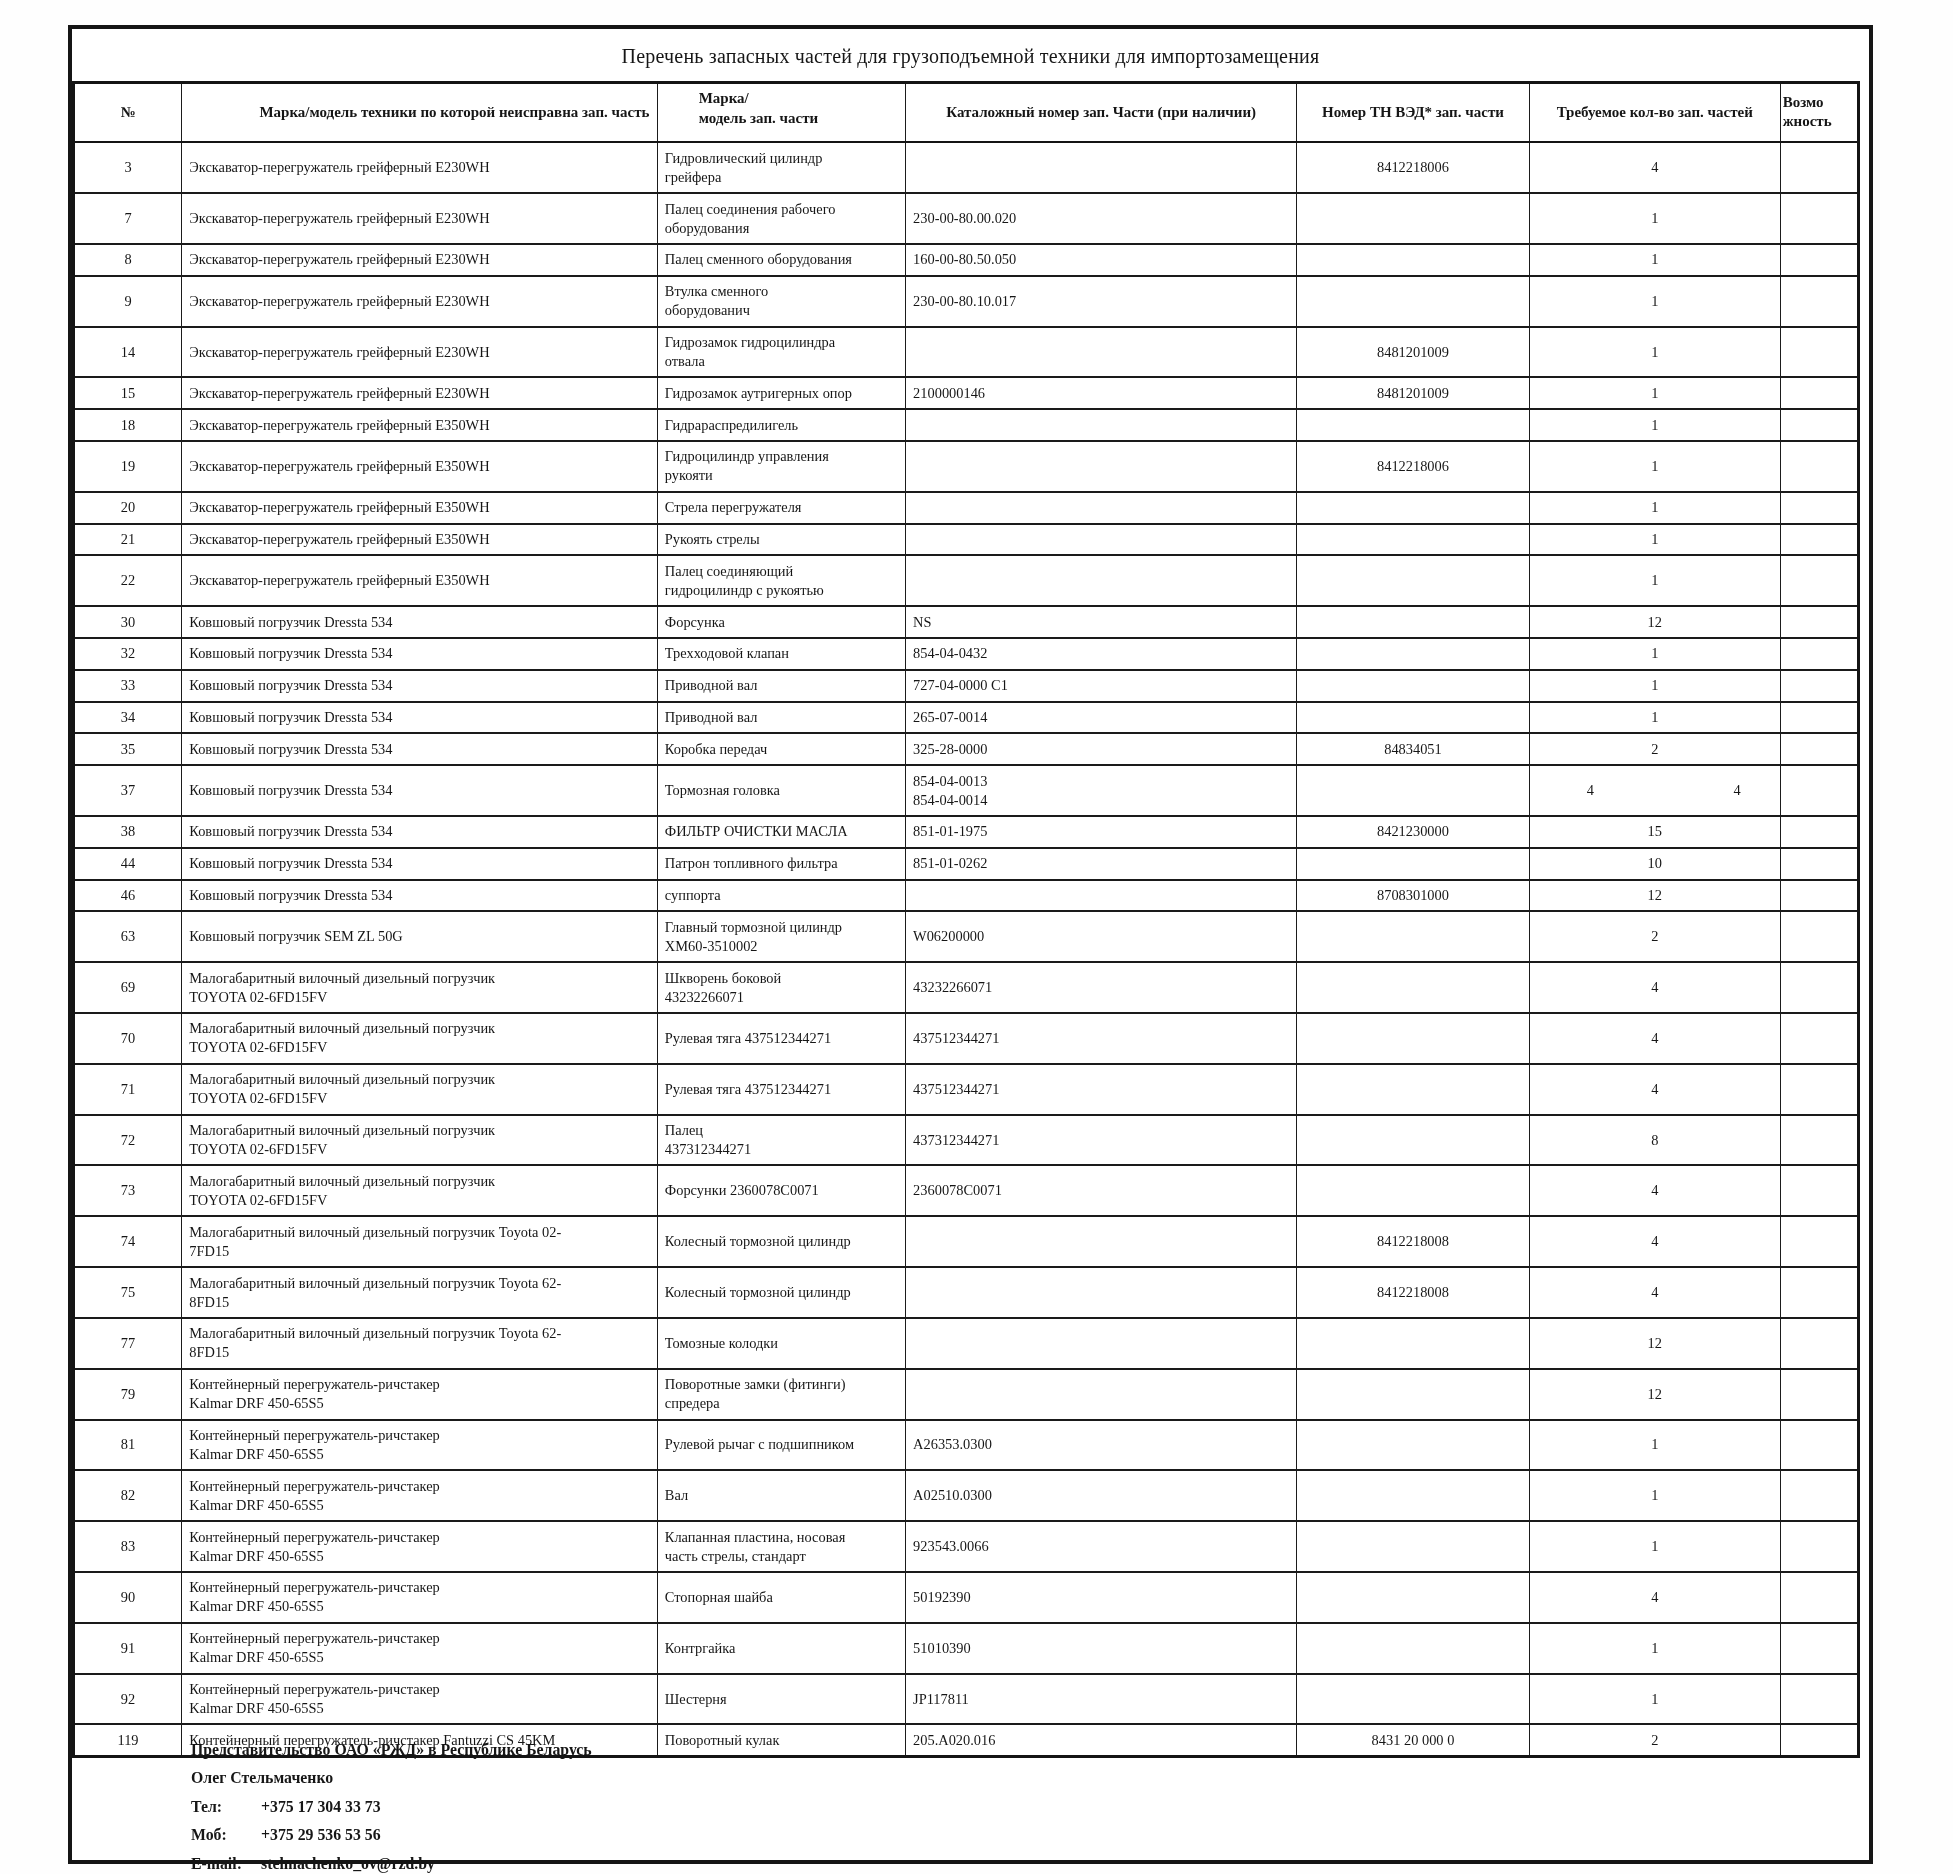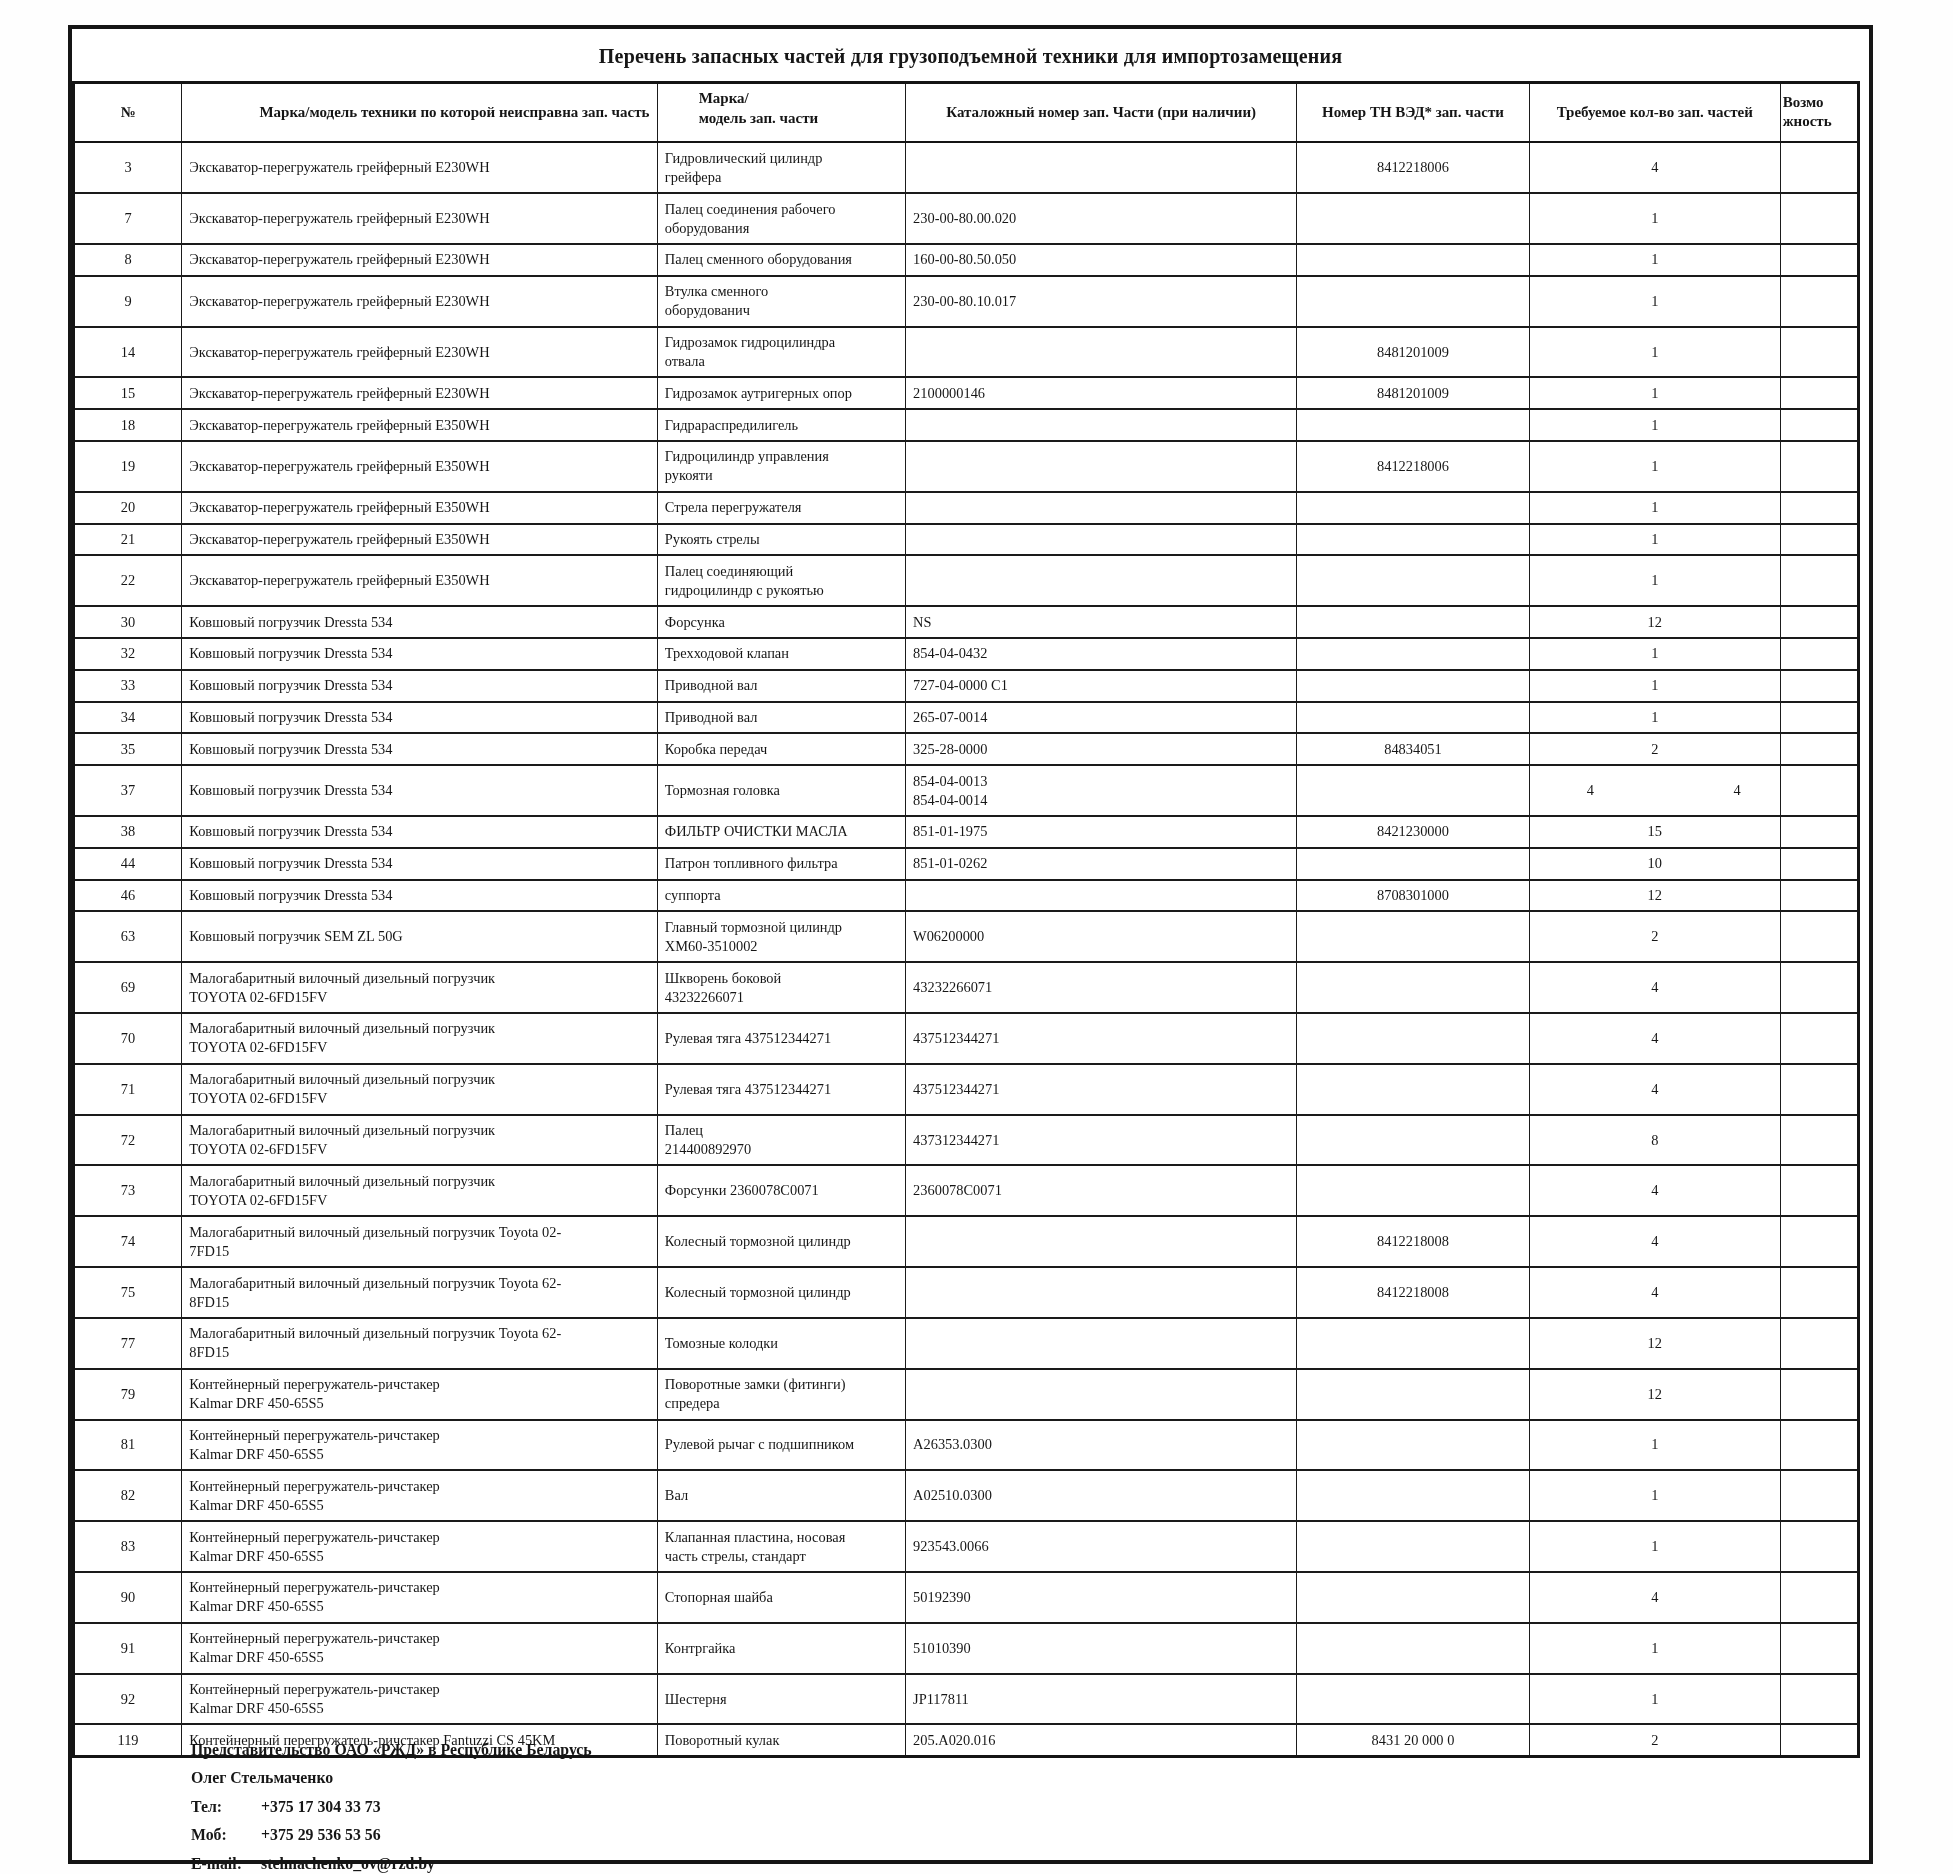--- a/index.html
+++ b/index.html
@@ -13,21 +13,21 @@
   }
   .frame{
     position:absolute;left:68px;top:25px;
     width:1797px;height:1831px;
     border:4.5px solid #151515;
     background:#fff;
   }
   .doc-title{
     margin:16px 9px 12.6px 9px;
     text-align:center;
-    font-weight:bold;
+    font-weight:normal;
     font-size:20px;
     letter-spacing:0.2px;
   }
   table.parts{
     border-collapse:collapse;
     width:1788px;
     table-layout:fixed;
     border:3.6px solid #141414;
   }
   .parts th,.parts td{
@@ -456,21 +456,21 @@
               </span>
     </td>
     <td class="c-poss"></td>
   </tr>
 
   <tr>
     <td class="c-num">72</td>
     <td class="c-model">Малогабаритный вилочный дизельный погрузчик
 TOYOTA 02-6FD15FV</td>
     <td class="c-part">Палец
-214400892970</td>
+437312344271</td>
     <td class="c-catalog">437312344271</td>
     <td class="c-tnved"></td>
     <td class="c-qty">
       <span class="qty-wrap">
                 <span>8</span>
               </span>
     </td>
     <td class="c-poss"></td>
   </tr>
 

